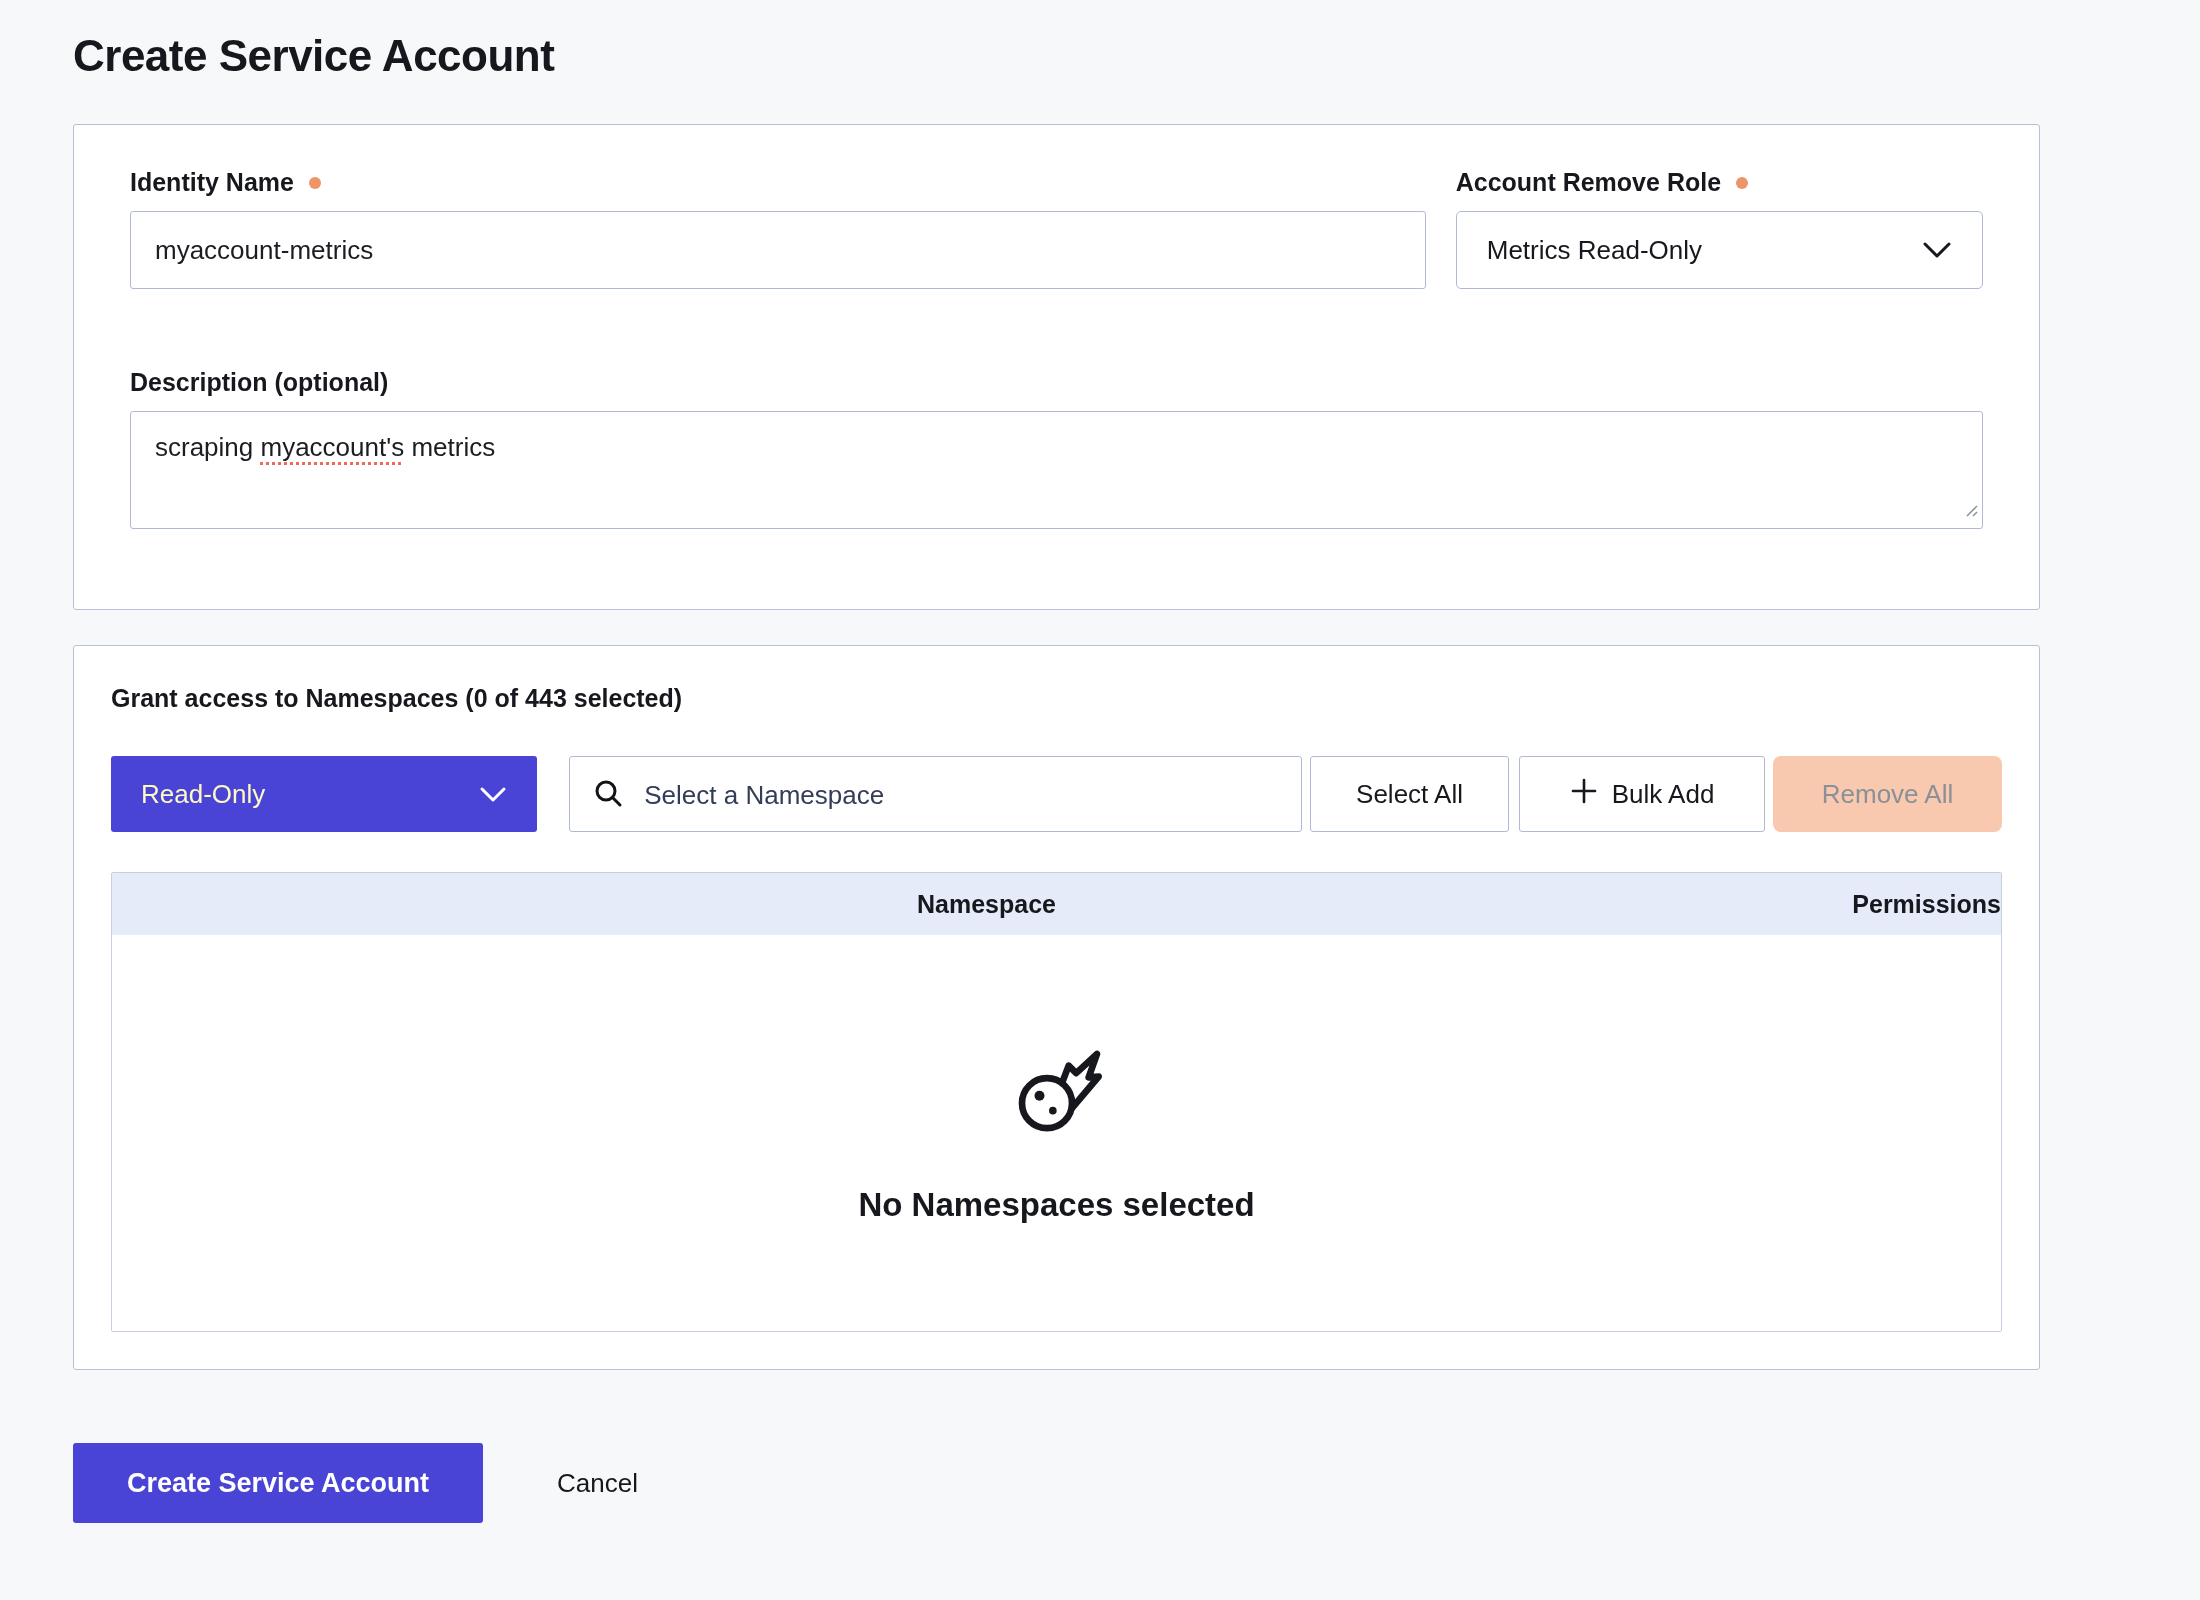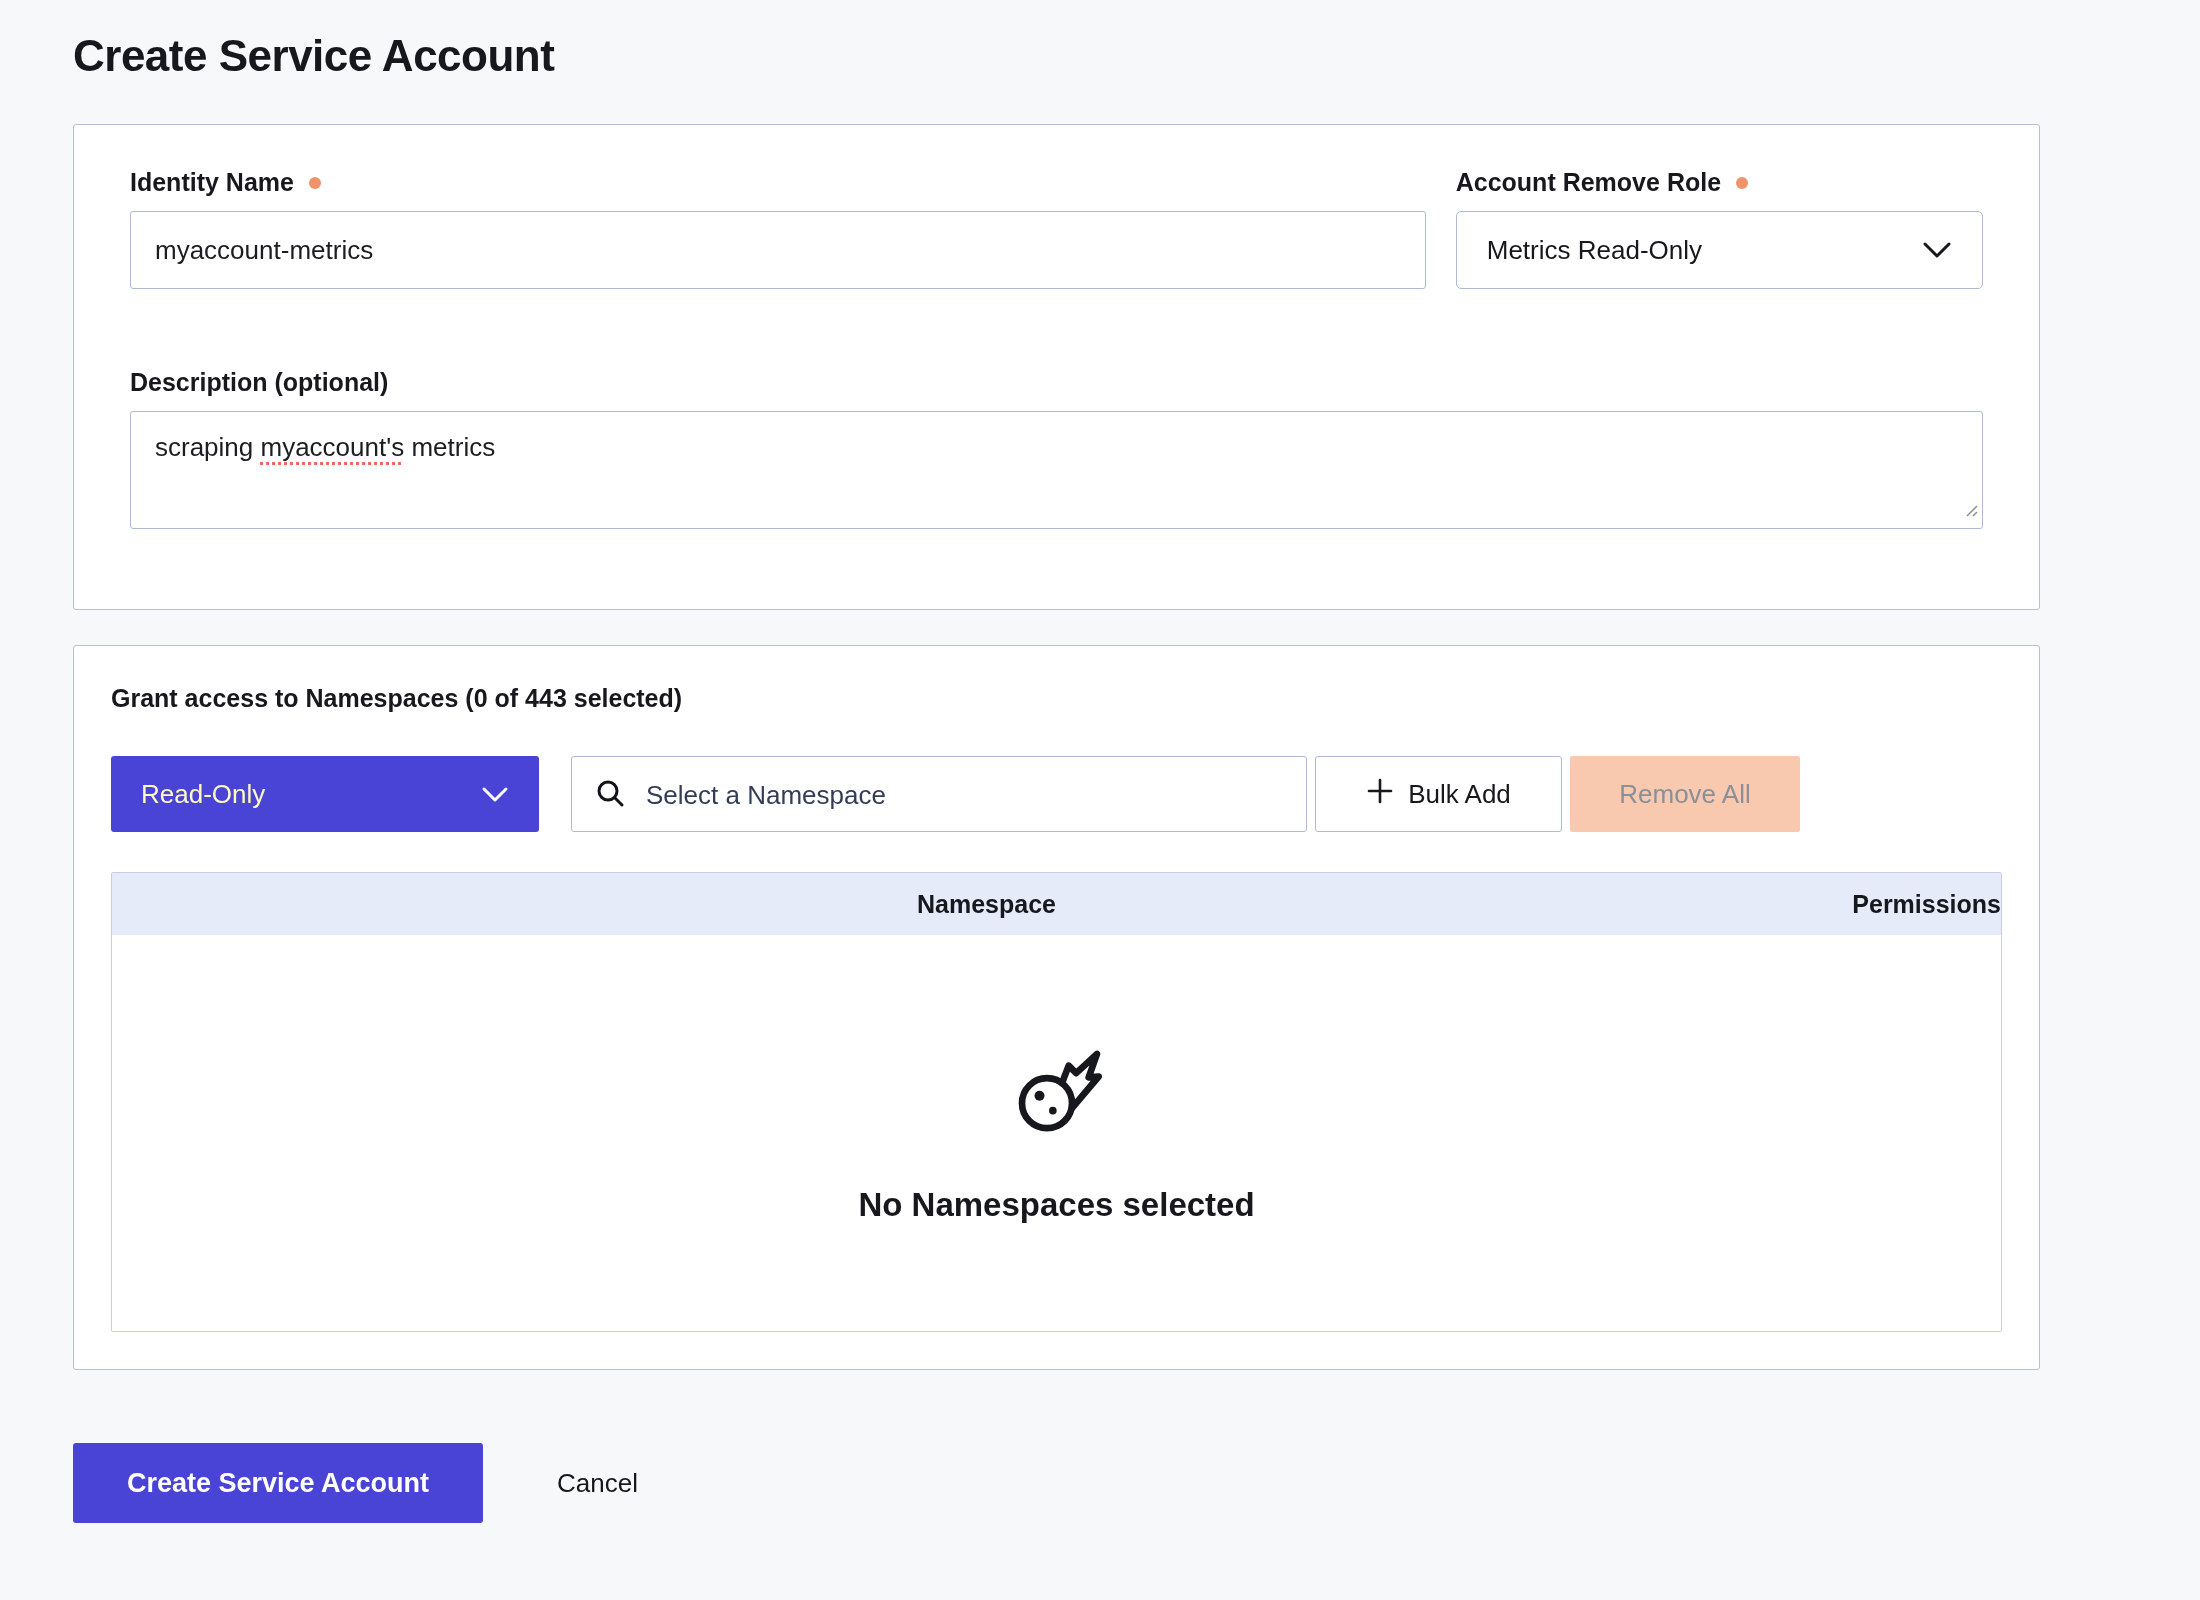--- a/index.html
+++ b/index.html
@@ -68,21 +68,21 @@
   .search-box input::placeholder { color:#343d58; opacity:1; }
   .btn-outline {
     border:1.5px solid #b0bad4; background:#fff; border-radius:3px;
     font-family:"Liberation Sans","DejaVu Sans",sans-serif;
     font-size:26px; font-weight:500; color:#16181d;
     display:flex; align-items:center; justify-content:center; gap:14px; cursor:pointer;
   }
   .btn-select-all { width:200px; margin-right:10px; }
   .btn-bulk-add { width:247px; margin-right:8px; }
   .btn-remove-all {
-    width:230px; background:#f8c9ae; border:none; border-radius:2px;
+    width:230px; background:#f8c9ae; border:none; border-radius:8px;
     font-family:"Liberation Sans","DejaVu Sans",sans-serif;
     font-size:26px; font-weight:400; color:#8a8f98; cursor:default;
   }
   .ns-table { margin-top:40px; border:1px solid #c7cedf; border-radius:2px; overflow:hidden; }
   .ns-thead {
     height:62px; background:#e6ebfa; display:grid; grid-template-columns:944px 1fr;
     align-items:center; font-size:25px; font-weight:700;text-align:right;
   }
   .ns-thead .th-namespace { padding-left:18px; }
   .ns-tbody {
@@ -168,20 +168,21 @@
       <div class="search-box">
         <span>
           <svg width="32" height="32" viewBox="0 0 32 32" fill="none">
             <circle cx="14" cy="14" r="9" stroke="#111318" stroke-width="3"></circle>
             <line x1="21" y1="21" x2="28" y2="28" stroke="#111318" stroke-width="3" stroke-linecap="round"></line>
           </svg>
         </span>
         <input type="text" placeholder="Select a Namespace" style="">
       </div>
 
+      <button class="btn-outline btn-select-all">Select All</button>
 
       <button class="btn-outline btn-bulk-add">
         <span>
           <svg width="28" height="28" viewBox="0 0 28 28" fill="none">
             <line x1="14" y1="3" x2="14" y2="25" stroke="#16181d" stroke-width="2.6" stroke-linecap="round"></line>
             <line x1="3" y1="14" x2="25" y2="14" stroke="#16181d" stroke-width="2.6" stroke-linecap="round"></line>
           </svg>
         </span>
         <span>Bulk Add</span>
       </button>

